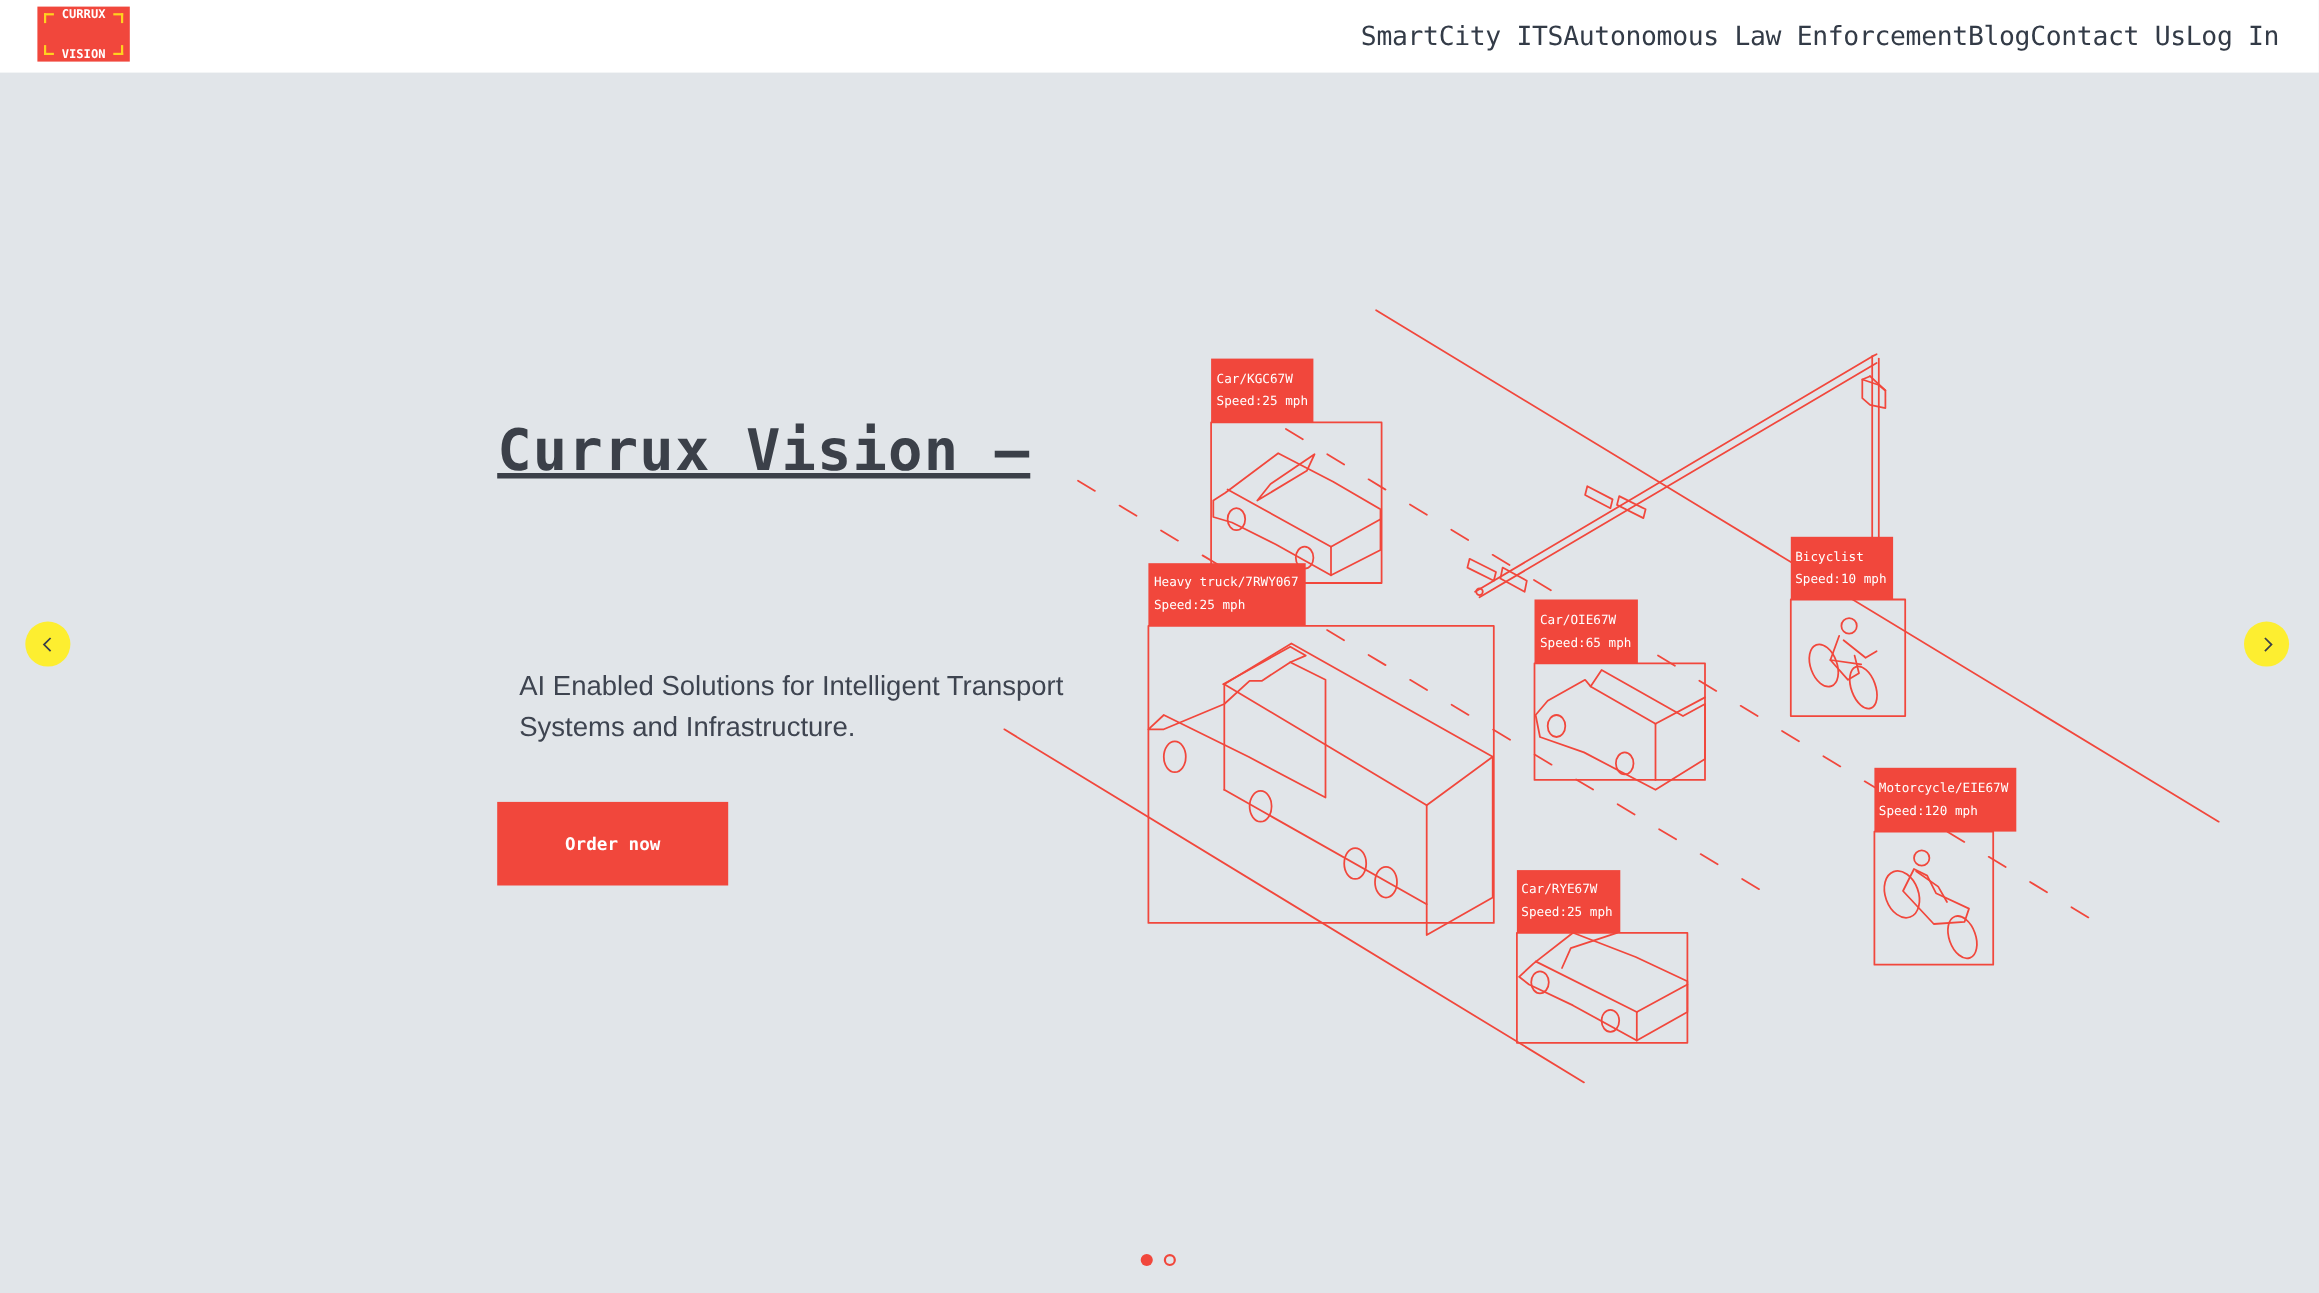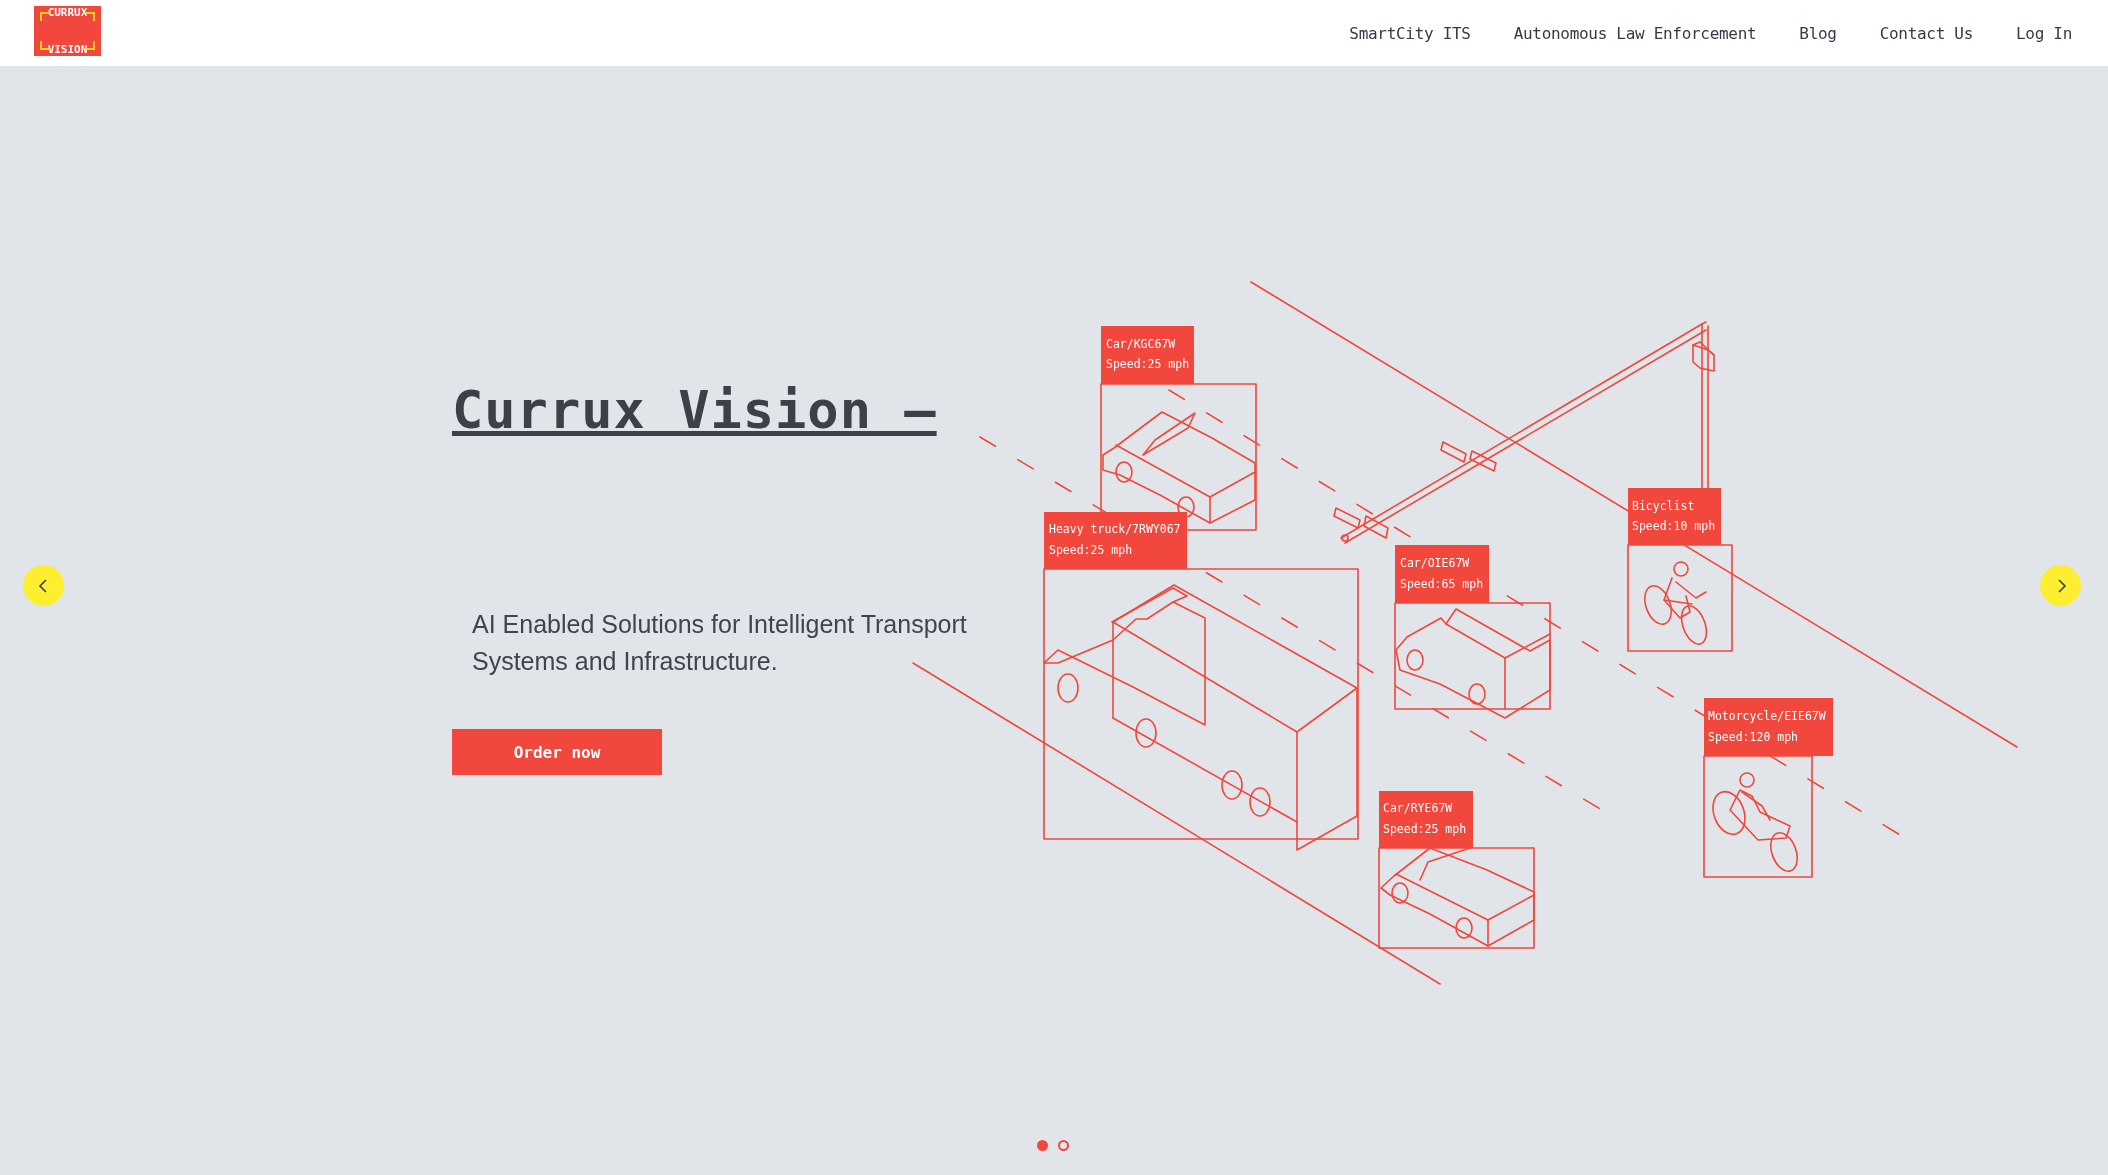--- a/index.html
+++ b/index.html
@@ -7,54 +7,54 @@
     width: 2108px; height: 1175px; overflow: hidden;
     background: #e1e5e9;
     font-family: "DejaVu Sans Mono", monospace;
     position: relative;
   }
   .navbar {
     position: absolute; left: 0; top: 0; width: 2108px; height: 66px;
     background: #ffffff; display: flex; align-items: center;
   }
   .logo {
-    position: absolute; left: 34px; top: 6px; width: 67px; height: 50px;
+    position: absolute; left: 34px; top: 6px; width: 84px; height: 50px;
     background: #f1473c; display: flex; flex-direction: column;
     align-items: center; justify-content: center; gap: 24px;
   }
   .logo .corner { position: absolute; width: 7px; height: 7px; border-color: #ffd21f; border-style: solid; border-width: 0; }
   .logo .tl { left: 6px; top: 6px; border-top-width: 2px; border-left-width: 2px; }
   .logo .tr { right: 6px; top: 6px; border-top-width: 2px; border-right-width: 2px; }
   .logo .bl { left: 6px; bottom: 6px; border-bottom-width: 2px; border-left-width: 2px; }
   .logo .br { right: 6px; bottom: 6px; border-bottom-width: 2px; border-right-width: 2px; }
   .logo span {
     color: #ffffff; font-family: "DejaVu Sans Mono", monospace; font-weight: bold;
     font-size: 11px; line-height: 13px; letter-spacing: 0px;
   }
   .nav-links {
     position: absolute; right: 36px; top: 0; height: 66px;
     display: flex; align-items: center; gap: 0;
   }
   .nav-links a {
-    font-family: "DejaVu Sans Mono", monospace; font-size: 16px; color: #333b47;
-    text-decoration: none; margin-left: 43px; letter-spacing: -0.3px;
+    font-family: "DejaVu Sans Mono", monospace; font-size: 24px; color: #333b47;
+    text-decoration: none; letter-spacing: -0.3px;
   }
   .hero-title {
     position: absolute; left: 452px; top: 378px; margin: 0;
     font-family: "DejaVu Sans Mono", monospace; font-weight: bold;
     font-size: 52px; line-height: 64px; color: #3b4049; letter-spacing: 1px; text-decoration: underline;
   }
   .hero-title span { display: block; white-space: pre; }
   .hero-sub {
     position: absolute; left: 472px; top: 606px; width: 540px; margin: 0;
     font-family: "Liberation Sans", sans-serif; font-size: 25px; line-height: 37px;
     color: #3e4450;
   }
   .order-btn {
-    position: absolute; left: 452px; top: 729px; width: 210px; height: 46px;
+    position: absolute; left: 452px; top: 729px; width: 210px; height: 76px;
     background: #f1473c; color: #ffffff; border: none;
     font-family: "DejaVu Sans Mono", monospace; font-weight: bold; font-size: 16px;
     display: flex; align-items: center; justify-content: center; cursor: pointer;
   }
   .arrow-btn {
     position: absolute; top: 565px; width: 41px; height: 41px; border-radius: 50%;
     background: #fdee30; display: flex; align-items: center; justify-content: center;
     cursor: pointer;
   }
   .arrow-btn svg { width: 16px; height: 16px; }

